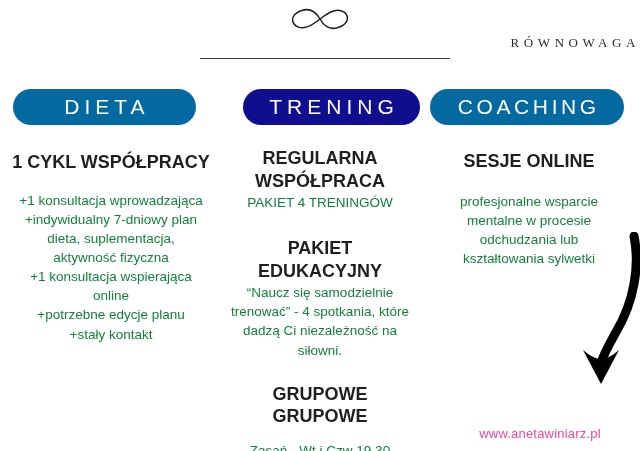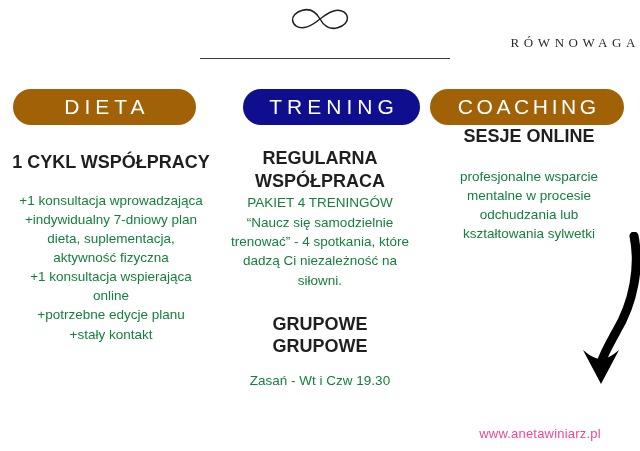--- a/index.html
+++ b/index.html
@@ -67,21 +67,21 @@
   .col-trening   { width: 196px; padding: 0 2px; }
   .col-coaching  { width: 222px; padding: 0 6px; }
 
   
   .pill {
     display: block;
     box-sizing: border-box;
     height: 36px;
     line-height: 36px;
     border-radius: 18px;
-    background: #a16207;
+    background: #0369a1;
     color: #ffffff;
     text-align: center;
     font-size: 21px;
     letter-spacing: 5px;
     text-indent: 5px;
     font-weight: 400;
     white-space: nowrap;
   }
   .pill-dieta    { width: 183px; margin: 0 0 0 7px; }
   .pill-trening  { width: 177px; margin: 0 0 0 19px; background: #0e0e8f; }
@@ -102,21 +102,21 @@
     color: #15803d;
   }
   .col-dieta .head      { margin-top: 26px; }
   .col-dieta .body      { margin-top: 17px; }
   .col-trening .head    { margin-top: 22px; }
   .col-trening .sub     { margin-top: 1px; }
   .col-trening .head2   { margin-top: 25px; }
   .col-trening .body2   { margin-top: 1px; }
   .col-trening .head3   { margin-top: 23px; }
   .col-trening .body3   { margin-top: 13px; }
-  .col-coaching .head   { }
+  .col-coaching .head   { margin-top: 25px; }
   .col-coaching .body   { margin-top: 19px; }
 
   
   .arrow {
     position: absolute;
     left: 560px;
     top: 232px;
     width: 84px;
     height: 160px;
   }
@@ -161,20 +161,21 @@
 +potrzebne edycje planu
 +stały kontakt</div>
       </div>
     </div>
 
     <div class="col col-trening">
       <div class="pill pill-trening">TRENING</div>
       <div class="block">
         <div class="head">REGULARNA WSPÓŁPRACA</div>
         <div class="body sub">PAKIET 4 TRENINGÓW</div>
+        <div class="head head2">PAKIET EDUKACYJNY</div>
         <div class="body body2">“Naucz się samodzielnie trenować” - 4 spotkania, które dadzą Ci niezależność na siłowni.</div>
         <div class="head head3">GRUPOWE GRUPOWE</div>
         <div class="body body3">Zasań - Wt i Czw 19.30</div>
       </div>
     </div>
 
     <div class="col col-coaching">
       <div class="pill pill-coaching">COACHING</div>
       <div class="block">
         <div class="head">SESJE ONLINE</div>

